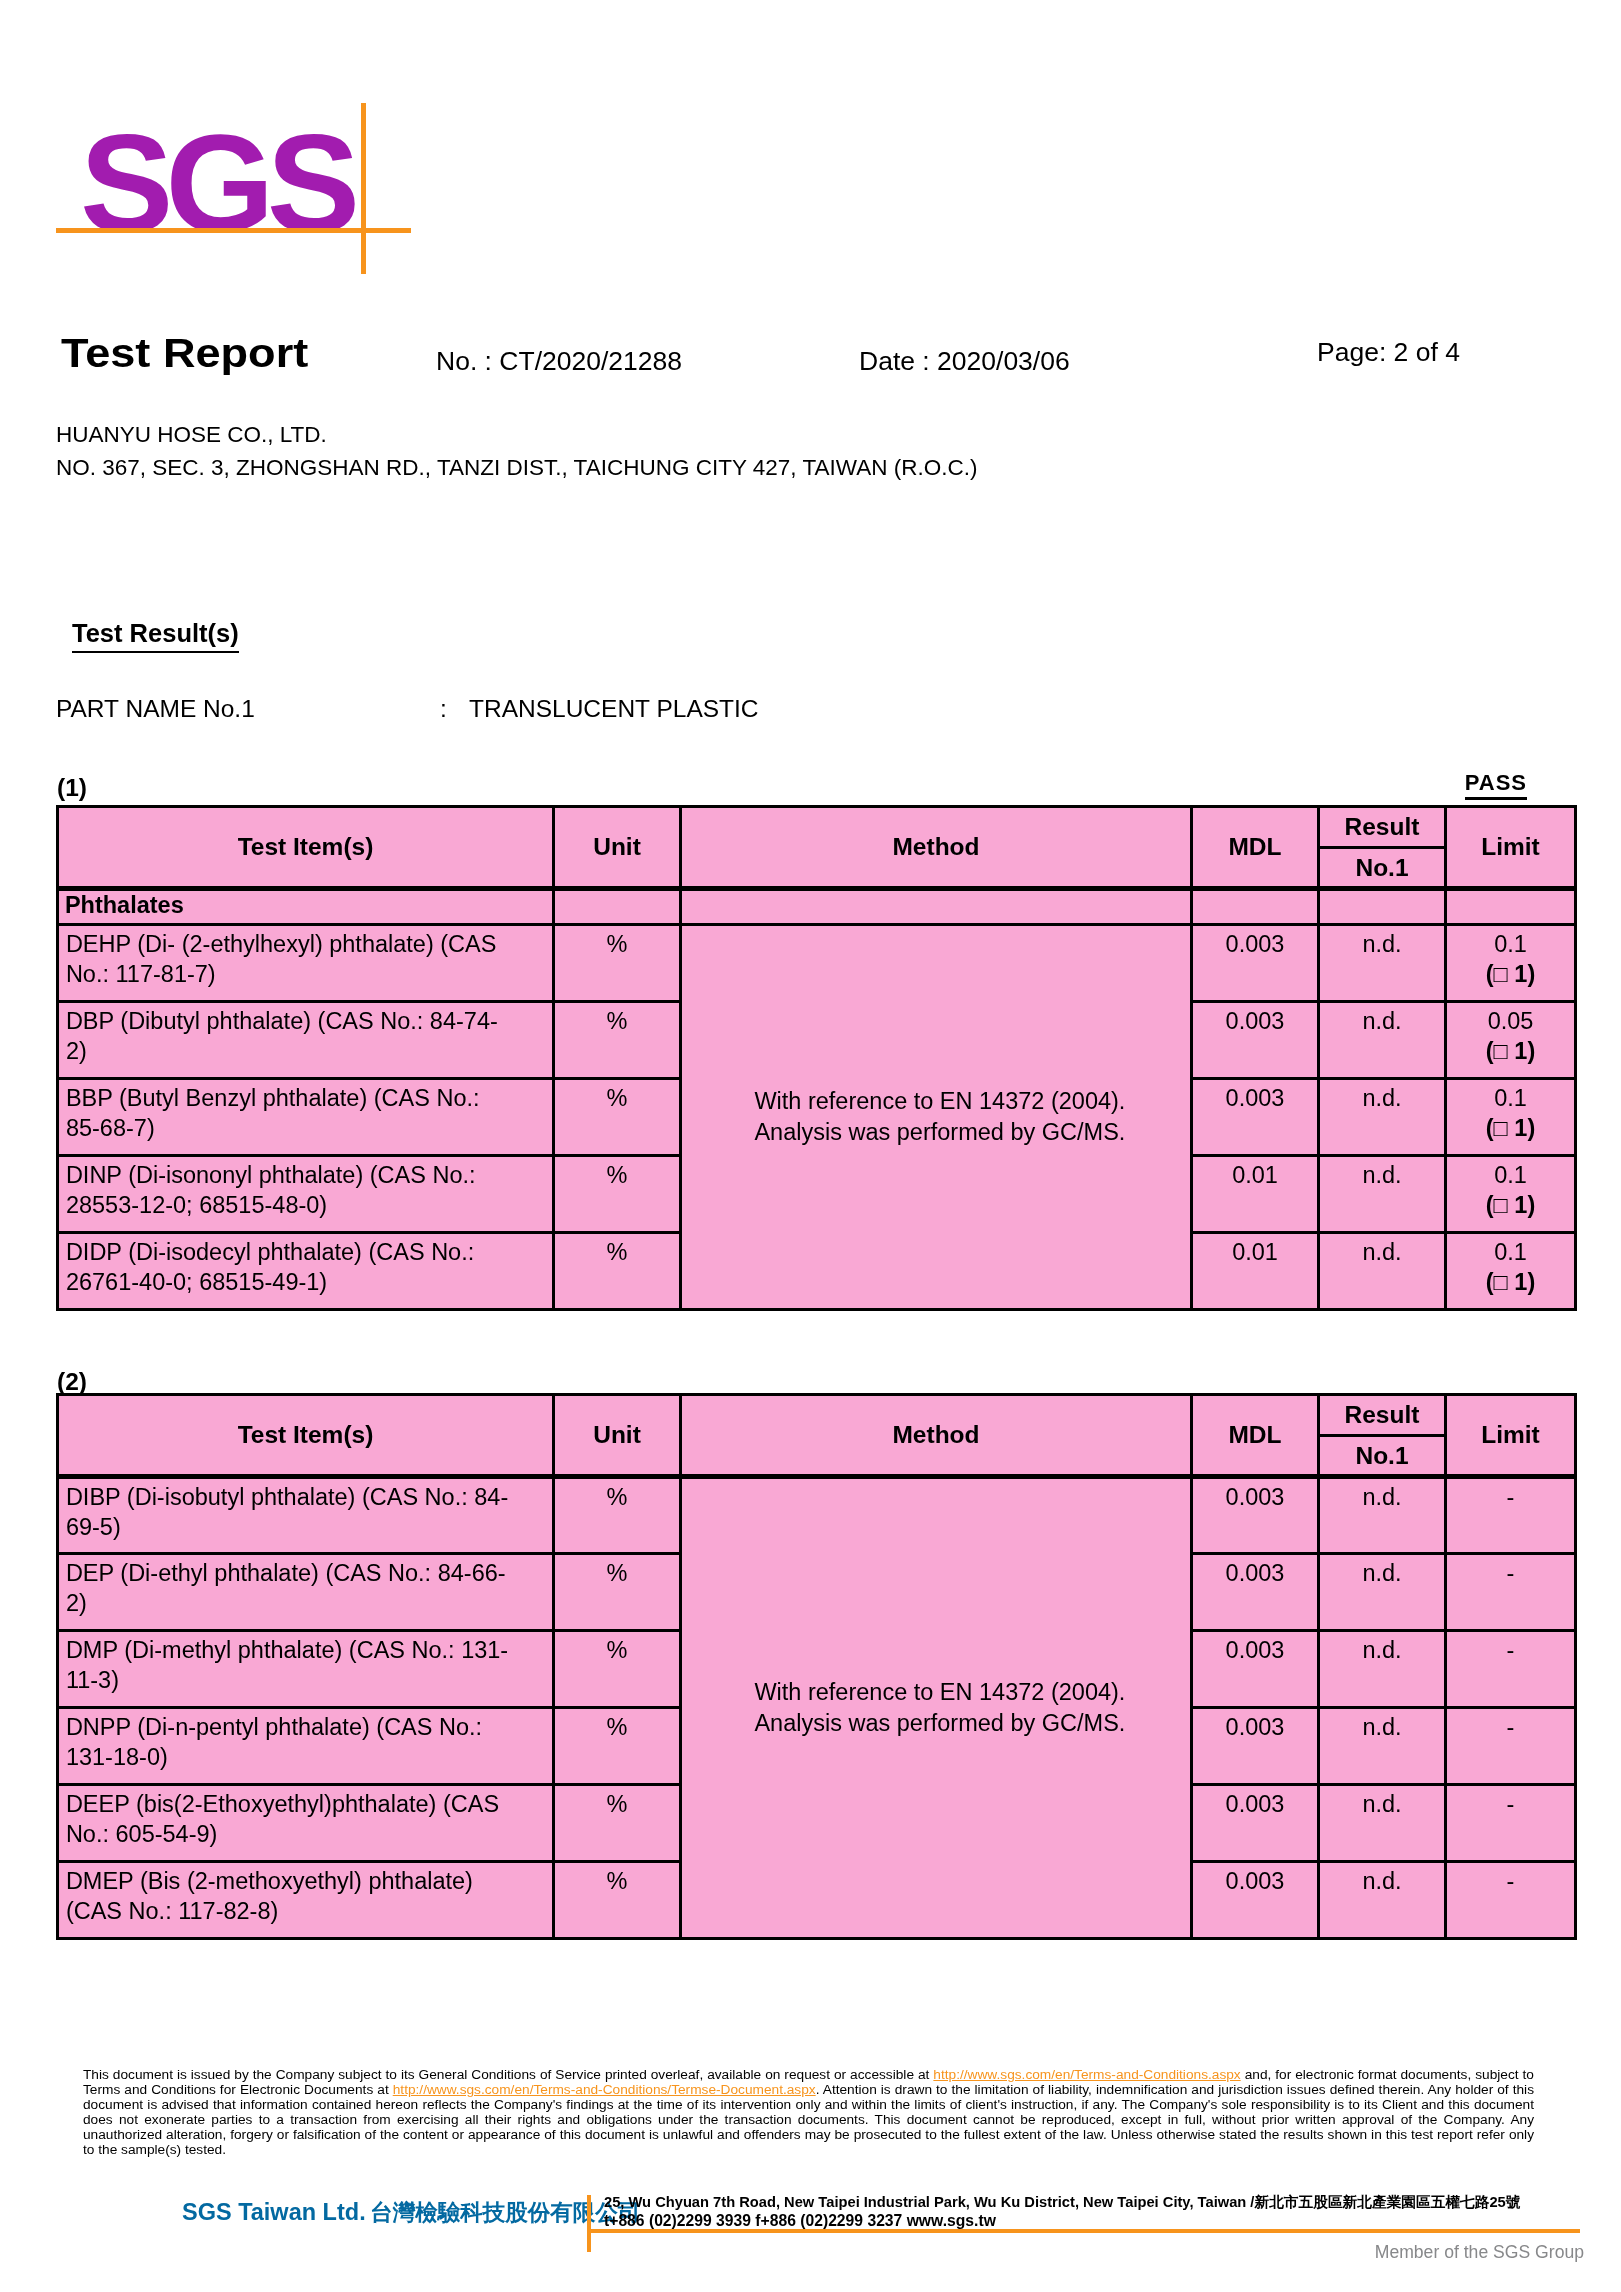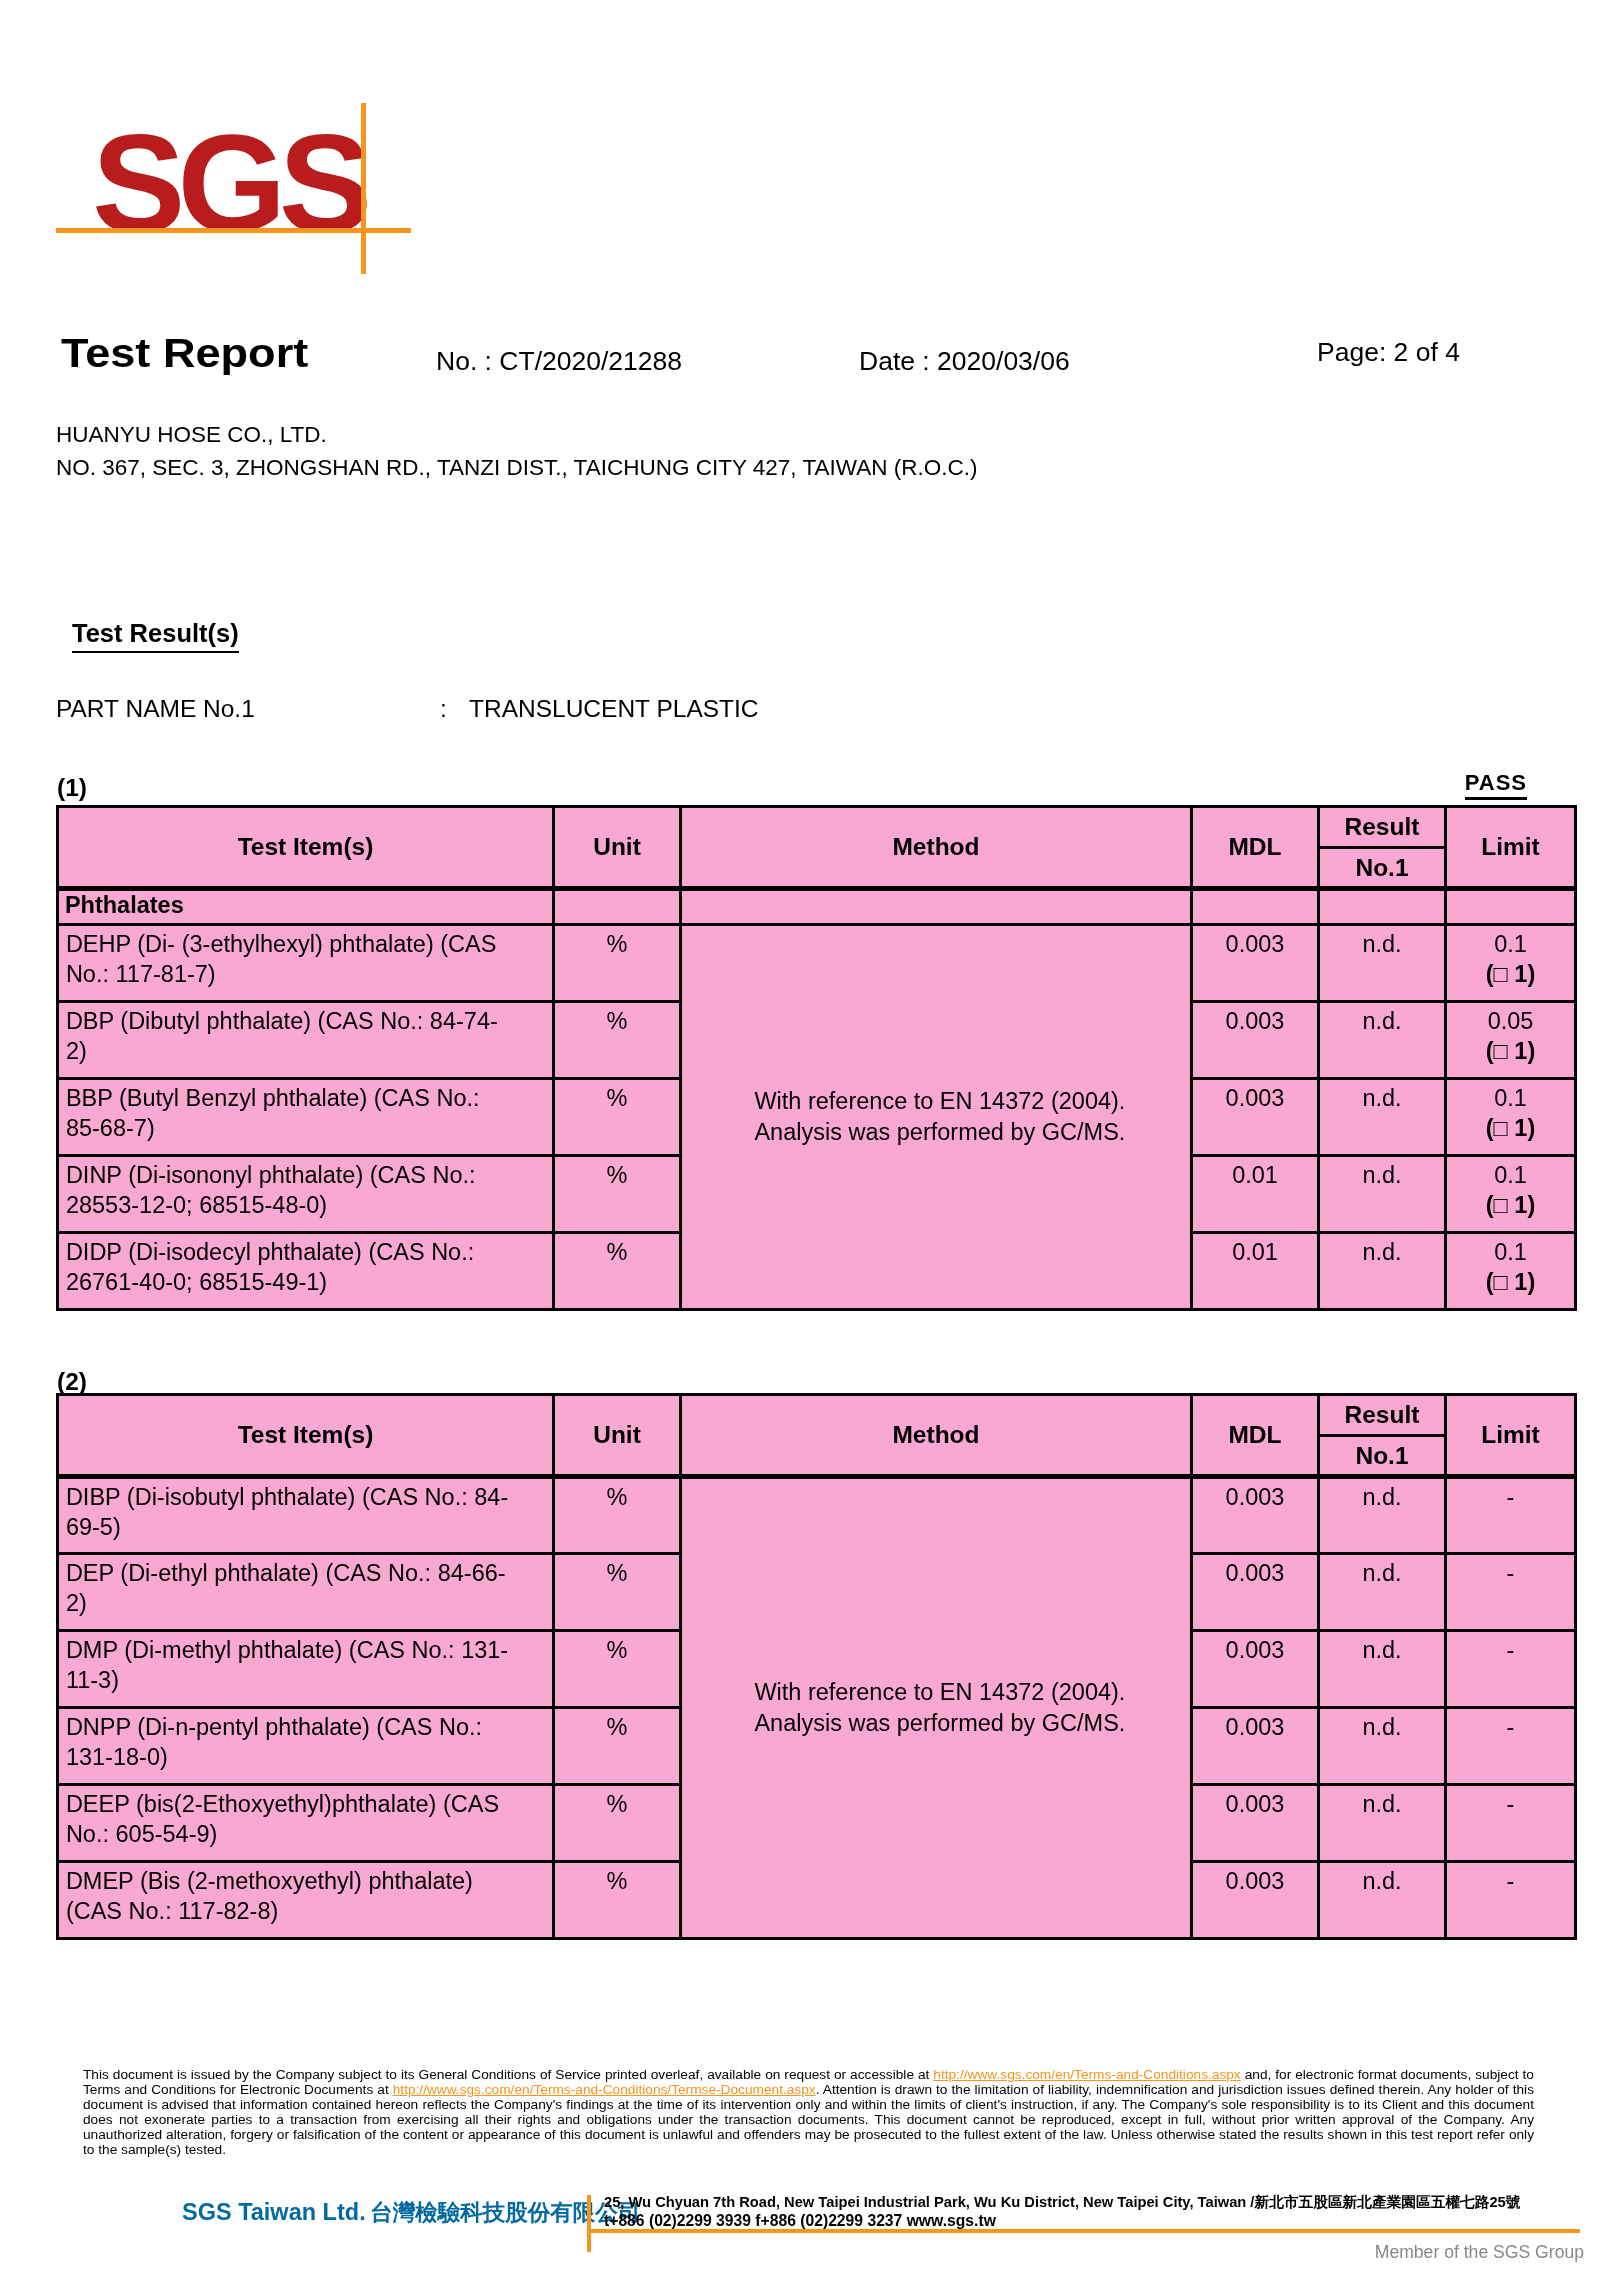--- a/index.html
+++ b/index.html
@@ -5,22 +5,22 @@
   * { margin:0; padding:0; box-sizing:border-box; }
   html,body { background:#e8e8e8; }
   .page {
     position:relative; width:1621px; height:2293px; background:#ffffff;
     font-family:"Liberation Sans", sans-serif; color:#000; overflow:hidden;
     margin:0 auto;
   }
   .abs { position:absolute; }
 
   
-  .logo-text { left:92px; top:114px; font-size:140px; font-weight:bold;
-    color:#b91c1c; letter-spacing:-7.8px; line-height:1; }
+  .logo-text { left:80px; top:114px; font-size:140px; font-weight:bold;
+    color:#a21caf; letter-spacing:-7.8px; line-height:1; }
   .logo-hline { left:56px; top:228px; width:355px; height:4.9px; background:#F7941D; }
   .logo-vline { left:361px; top:103px; width:4.9px; height:171px; background:#F7941D; }
 
   
   .report-title { left:61px; top:330px; font-size:41px; font-weight:bold;
     transform:scaleX(1.1); transform-origin:left top; letter-spacing:0px; }
   .report-no   { left:436px; top:346px; font-size:26.5px; }
   .report-date { left:859px; top:346px; font-size:26.5px; }
   .report-page { left:1317px; top:337px; font-size:26.5px; }
   .company-name    { left:56px; top:422px; font-size:22.5px; }
@@ -122,21 +122,21 @@
     <tbody>
       <tr class="group-row">
         <td>Phthalates</td>
         <td></td>
         <td></td>
         <td></td>
         <td></td>
         <td></td>
       </tr>
       <tr class="data-row">
-        <td class="item">DEHP (Di- (3-ethylhexyl) phthalate) (CAS No.: 117-81-7)</td>
+        <td class="item">DEHP (Di- (2-ethylhexyl) phthalate) (CAS No.: 117-81-7)</td>
         <td class="ctr">%</td>
         <td class="method-cell" rowspan="5">
           <div>With reference to EN 14372 (2004).</div>
           <div>Analysis was performed by GC/MS.</div>
         </td>
         <td class="ctr">0.003</td>
         <td class="ctr">n.d.</td>
         <td class="ctr">
           <div>0.1</div>
           <div class="limit-note">(□ 1)</div>

